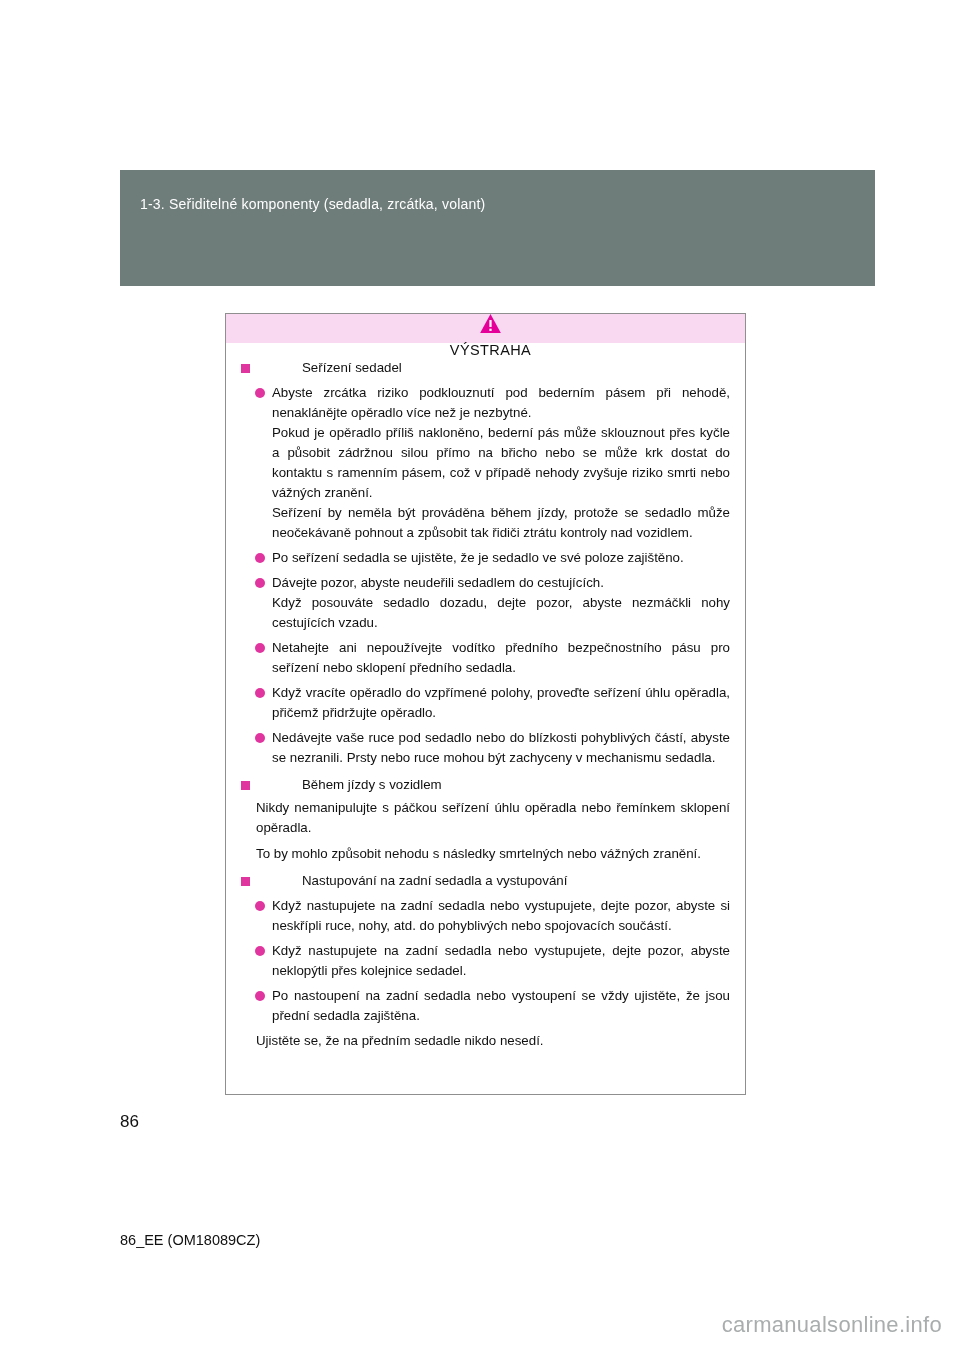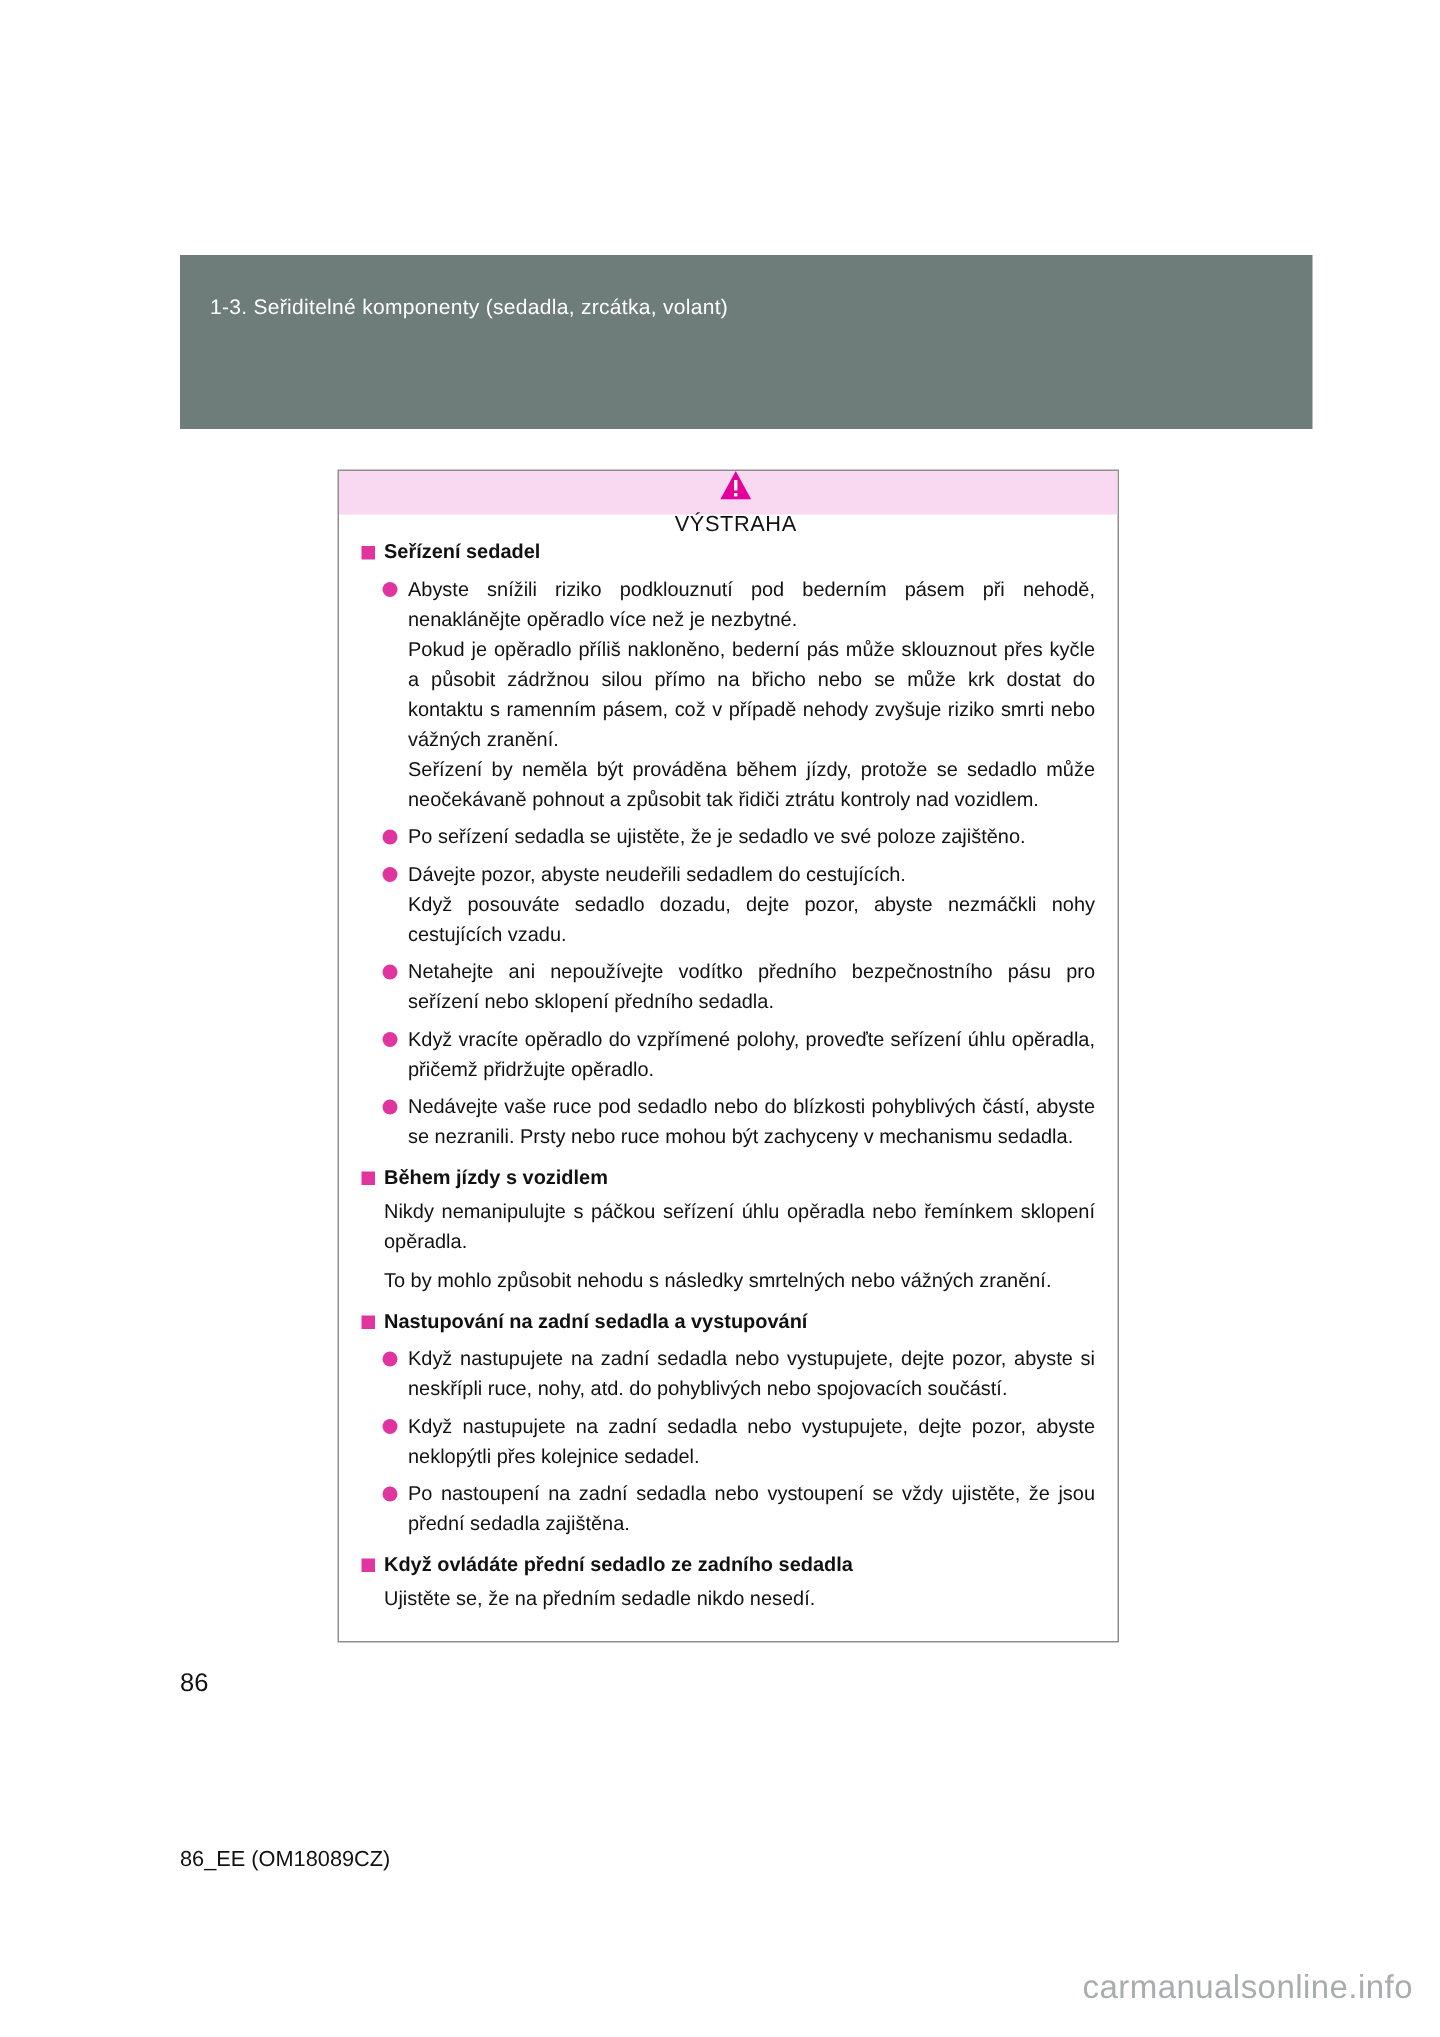--- a/index.html
+++ b/index.html
@@ -59,22 +59,23 @@
   }
   .warn-content {
     padding: 8px 15px 6px 15px;
     font-size: 13.3px;
     line-height: 20px;
     color: #111111;
   }
   .sec-heading {
     display: flex;
     align-items: flex-start;
-    font-weight: bold;
+    font-weight: normal;
     margin: 7px 0 3px 0;
+    gap: 46px;
   }
   .sq {
     width: 9px;
     height: 9px;
     background: var(--accent, #e0359f);
     display: inline-block;
     flex: 0 0 9px;
     margin-right: 6px;
     position: relative;
     top: 0px;
@@ -161,21 +162,21 @@
     </div>
     <div class="warn-content">
 
     <div class="sec-heading">
           <span class="sq"></span>
           <span class="sec-heading-text">Seřízení sedadel</span>
         </div>
         <div class="bullet-item">
           <span class="dot"></span>
           <div class="bullet-text">
-            <p>Abyste snížili riziko podklouznutí pod bederním pásem při nehodě, nenaklánějte opěradlo více než je nezbytné.</p>
+            <p>Abyste zrcátka riziko podklouznutí pod bederním pásem při nehodě, nenaklánějte opěradlo více než je nezbytné.</p>
             <p>Pokud je opěradlo příliš nakloněno, bederní pás může sklouznout přes kyčle a působit zádržnou silou přímo na břicho nebo se může krk dostat do kontaktu s ramenním pásem, což v případě nehody zvyšuje riziko smrti nebo vážných zranění.</p>
             <p>Seřízení by neměla být prováděna během jízdy, protože se sedadlo může neočekávaně pohnout a způsobit tak řidiči ztrátu kontroly nad vozidlem.</p>
           </div>
         </div>
         <div class="bullet-item">
           <span class="dot"></span>
           <div class="bullet-text">
             <p>Po seřízení sedadla se ujistěte, že je sedadlo ve své poloze zajištěno.</p>
           </div>
         </div>
@@ -225,24 +226,20 @@
           <div class="bullet-text">
             <p>Když nastupujete na zadní sedadla nebo vystupujete, dejte pozor, abyste neklopýtli přes kolejnice sedadel.</p>
           </div>
         </div>
         <div class="bullet-item">
           <span class="dot"></span>
           <div class="bullet-text">
             <p>Po nastoupení na zadní sedadla nebo vystoupení se vždy ujistěte, že jsou přední sedadla zajištěna.</p>
           </div>
         </div>
-        <div class="sec-heading">
-          <span class="sq"></span>
-          <span class="sec-heading-text">Když ovládáte přední sedadlo ze zadního sedadla</span>
-        </div>
         <p class="sec-para">Ujistěte se, že na předním sedadle nikdo nesedí.</p>
       </div>
   </div>
 
   <div class="page-number">86</div>
 
   <div class="footer-code">86_EE (OM18089CZ)</div>
 
   <div class="watermark">carmanualsonline.info</div>
 

